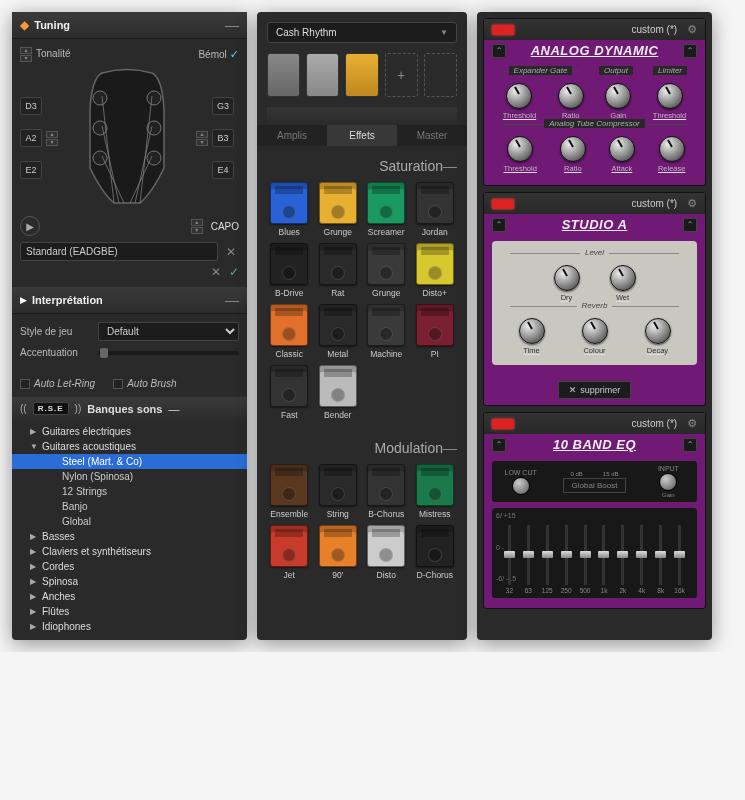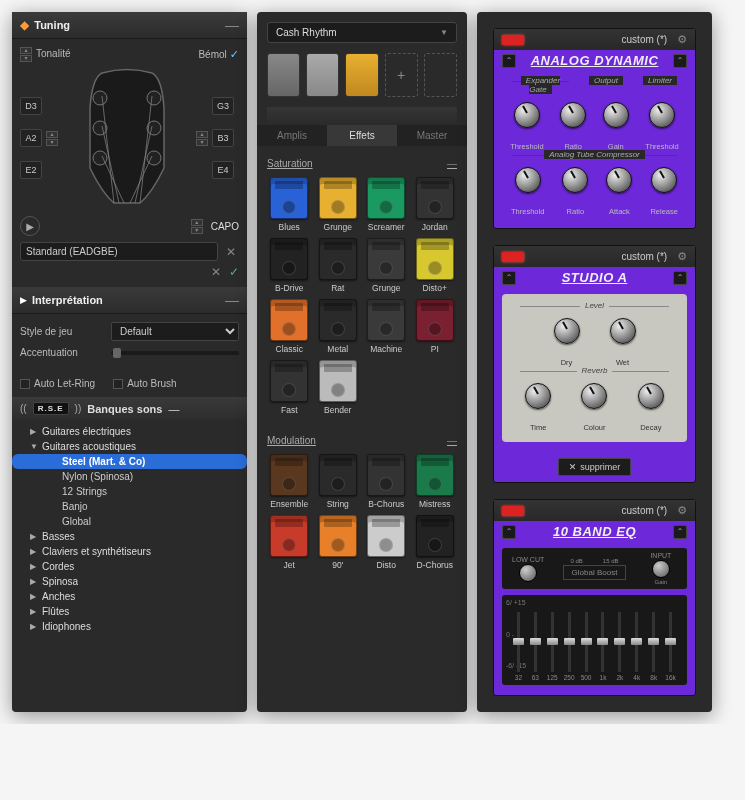--- a/index.html
+++ b/index.html
@@ -29,80 +29,80 @@
 .play-btn { width: 20px; height: 20px; border: 1px solid #555; border-radius: 50%; display: flex; align-items: center; justify-content: center; color: #aaa; cursor: pointer; }
 .step { display: flex; flex-direction: column; gap: 1px; }
 .step span { width: 12px; height: 7px; background: #333; border: 1px solid #555; font-size: 6px; text-align: center; line-height: 5px; color: #888; cursor: pointer; }
 .preset-row { display: flex; align-items: center; gap: 5px; margin-top: 6px; }
 .preset-sel { flex: 1; background: #1c1c1c; border: 1px solid #444; color: #ccc; font-size: 10px; padding: 3px 5px; border-radius: 3px; }
 .xbtn { color: #888; font-size: 12px; cursor: pointer; padding: 0 3px; }
 .preset-row2 { display: flex; justify-content: flex-end; gap: 8px; margin-top: 4px; color: #888; font-size: 12px; }
 
 
 .interp-body { padding: 8px; font-size: 10px; }
-.frow { display: flex; align-items: center; gap: 21px; margin-bottom: 6px; }
+.frow { display: flex; align-items: center; gap: 8px; margin-bottom: 6px; }
 .frow label { width: 70px; color: #bbb; }
 .frow select { flex: 1; background: #1c1c1c; border: 1px solid #444; color: #ccc; font-size: 10px; padding: 2px 4px; border-radius: 2px; }
 .slider { flex: 1; height: 4px; background: #1a1a1a; border-radius: 2px; position: relative; }
 .slider::after { content: ''; position: absolute; left: 2px; top: -3px; width: 8px; height: 10px; background: #666; border-radius: 2px; }
-.chk-row { display: flex; gap: 18px; margin-top: 20px; }
+.chk-row { display: flex; gap: 18px; margin-top: 20px; font-style: italic; }
 .chk { display: flex; align-items: center; gap: 4px; color: #bbb; }
 .chk-box { width: 10px; height: 10px; border: 1px solid #555; background: #222; }
 
 
 .rse-header { background: linear-gradient(#3a3a3a,#2c2c2c); padding: 5px 8px; display: flex; align-items: center; gap: 6px; }
 .rse-badge { background: #111; border: 1px solid #444; padding: 1px 4px; font-size: 8px; font-weight: bold; letter-spacing: 1px; border-radius: 2px; }
 .sndicon { color: #aaa; font-size: 10px; }
 .tree { padding: 4px 0 12px 0; font-size: 10px; max-height: 220px; overflow: hidden; }
 .tree-item { padding: 2px 8px 2px 18px; display: flex; align-items: center; gap: 4px; cursor: pointer; color: #ddd; }
 .tree-item.subsub { padding-left: 50px; color: #ccc; }
-.tree-item.sel { background: #2a6cd8; color: #fff; font-weight: bold; border-radius: 6px; }
+.tree-item.sel { background: #2a6cd8; color: #fff; font-weight: normal; }
 .tree-item .ar { color: #aaa; font-size: 8px; width: 8px; }
 
 
 .preset-bar { margin: 10px; background: #1c1c1c; border: 1px solid #444; border-radius: 3px; padding: 4px 8px; display: flex; justify-content: space-between; align-items: center; font-size: 10px; cursor: pointer; }
 .preset-bar .dd { color: #888; font-size: 8px; }
 .chain { display: flex; gap: 6px; padding: 0 10px 10px 10px; align-items: flex-start; }
 .chain-slot { width: 40px; height: 44px; background: #555; border-radius: 3px; border: 1px solid #333; position: relative; display: flex; align-items: center; justify-content: center; }
 .chain-slot.empty { background: transparent; border: 1px dashed #555; }
 .chain-slot .plus { color: #888; font-size: 14px; }
 .chain-slot.c1 { background: linear-gradient(#888,#666); }
 .chain-slot.c2 { background: linear-gradient(#aaa,#888); }
 .chain-slot.c3 { background: linear-gradient(#e8b030,#c08820); }
 .chain-refl { height: 18px; background: linear-gradient(rgba(80,80,80,0.3),transparent); margin: 0 10px; }
 
 .tabs { display: flex; background: #222; font-size: 10px; }
 .tab { flex: 1; text-align: center; padding: 5px 0; color: #777; cursor: pointer; }
 .tab.active { background: #383838; color: #ddd; }
 
 .fx-section { padding: 8px 10px; }
-.fx-sec-head { display: flex; justify-content: space-between; align-items: center; color: #aaa; font-size: 10px; margin: 4px 0 8px 0; text-decoration: underline; }
+.fx-sec-head { display: flex; justify-content: flex-end; align-items: center; color: #aaa; font-size: 14px; margin: 4px 0 8px 0; }
 .fx-grid { display: grid; grid-template-columns: repeat(4, 1fr); gap: 6px 4px; }
 .fx-item { display: flex; flex-direction: column; align-items: center; gap: 3px; cursor: pointer; }
 .fx-pedal { width: 38px; height: 42px; border-radius: 3px; border: 1px solid rgba(0,0,0,0.5); position: relative; box-shadow: inset 0 6px 0 rgba(0,0,0,0.2), 0 1px 2px rgba(0,0,0,0.5); }
 .fx-pedal::before { content:''; position:absolute; top:3px; left:4px; right:4px; height:8px; background:rgba(0,0,0,0.25); border-radius:1px; }
 .fx-pedal::after { content:''; position:absolute; bottom:4px; left:50%; transform:translateX(-50%); width:12px; height:12px; background:rgba(0,0,0,0.3); border-radius:50%; border:1px solid rgba(255,255,255,0.15);}
 .fx-label { font-size: 8.5px; color: #ccc; text-align: center; white-space: nowrap; }
 
 
-.rack { background: #6d28d9; border: 1px solid #111; margin: 16px; border-radius: 3px; position: relative; }
+.rack { background: #701a75; border: 1px solid #111; margin: 6px; border-radius: 3px; position: relative; }
 .rack-top { display: flex; align-items: center; gap: 6px; padding: 4px 8px; background: linear-gradient(#333,#282828); }
 .led { width: 22px; height: 10px; background: #d22; border-radius: 1px; box-shadow: 0 0 3px #f44; }
 .rack-custom { flex: 1; text-align: right; color: #ccc; font-size: 10px; padding-right: 4px; }
 .gear { color: #888; font-size: 11px; cursor: pointer; }
 .rack-title-row { display: flex; align-items: center; justify-content: space-between; padding: 3px 8px; }
 .chev { width: 14px; height: 14px; background: #1a1a1a; border: 1px solid #444; color: #aaa; font-size: 8px; display: flex; align-items: center; justify-content: center; cursor: pointer; border-radius: 2px; }
 .rack-title { font-weight: bold; font-style: italic; font-size: 13px; color: #eee; letter-spacing: 0.5px; text-decoration: underline; }
 .rack-body { padding: 6px 8px 10px 8px; }
 
 
 .knob-group-label { font-size: 8px; font-style: italic; color: #aaa; text-align: center; border-top: 1px solid #444; margin: 4px 10px 2px 10px; position: relative; }
 .knob-group-label span { background: #282828; padding: 0 5px; position: relative; top: -6px; }
 .knob-row { display: flex; justify-content: space-around; margin-bottom: 2px; }
-.knob-col { display: flex; flex-direction: column; align-items: center; gap: 14px; }
+.knob-col { display: flex; flex-direction: column; align-items: center; gap: 2px; text-decoration: underline; }
 .knob { width: 26px; height: 26px; border-radius: 50%; background: radial-gradient(circle at 35% 30%, #eee, #888 55%, #333); border: 1px solid #111; position: relative; cursor: pointer; box-shadow: 0 1px 2px rgba(0,0,0,0.6); }
 .knob::after { content: ''; position: absolute; top: 2px; left: 50%; width: 2px; height: 8px; background: #111; transform: translateX(-50%) rotate(-30deg); transform-origin: bottom center; }
 .knob-lbl { font-size: 7.5px; color: #bbb; }
 .knob-groups-flex { display:flex; }
 .kg { flex:1; }
 
 
 .studio-body { background: #c8c8c0; border-radius: 4px; padding: 8px; }
 .studio-body .knob-group-label { color: #444; border-color: #888; }
 .studio-body .knob-group-label span { background: #c8c8c0; }

